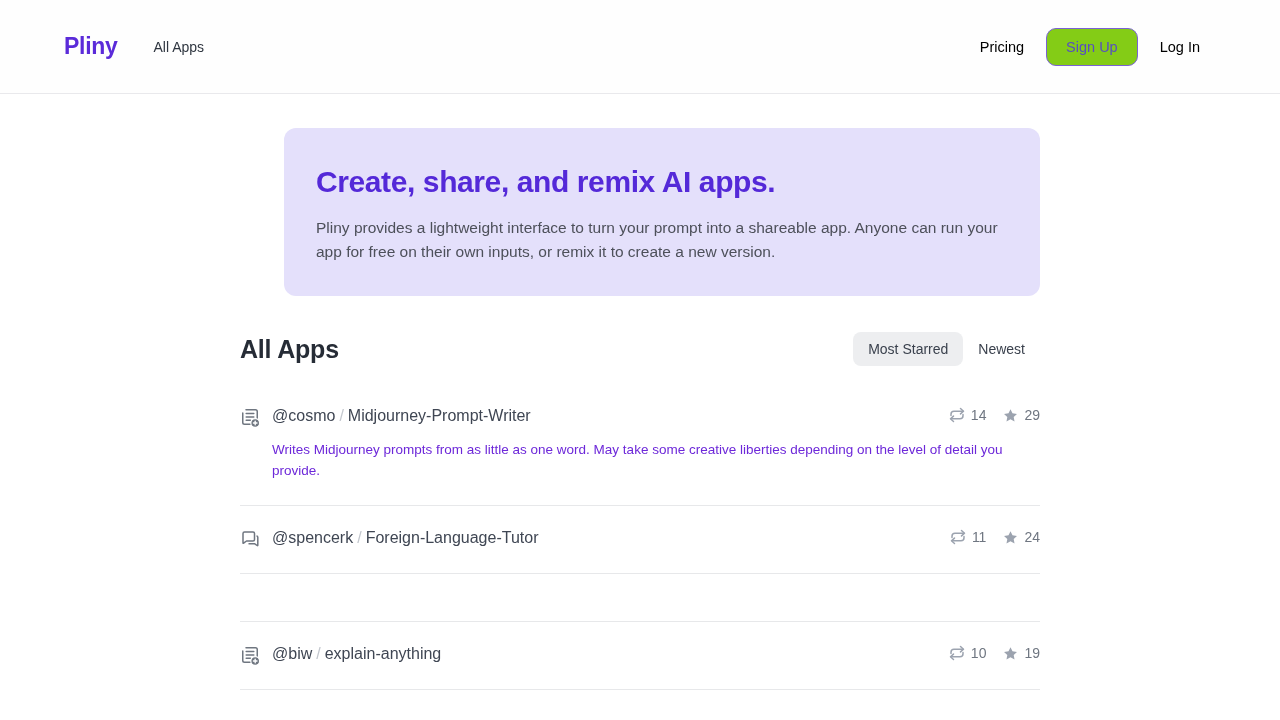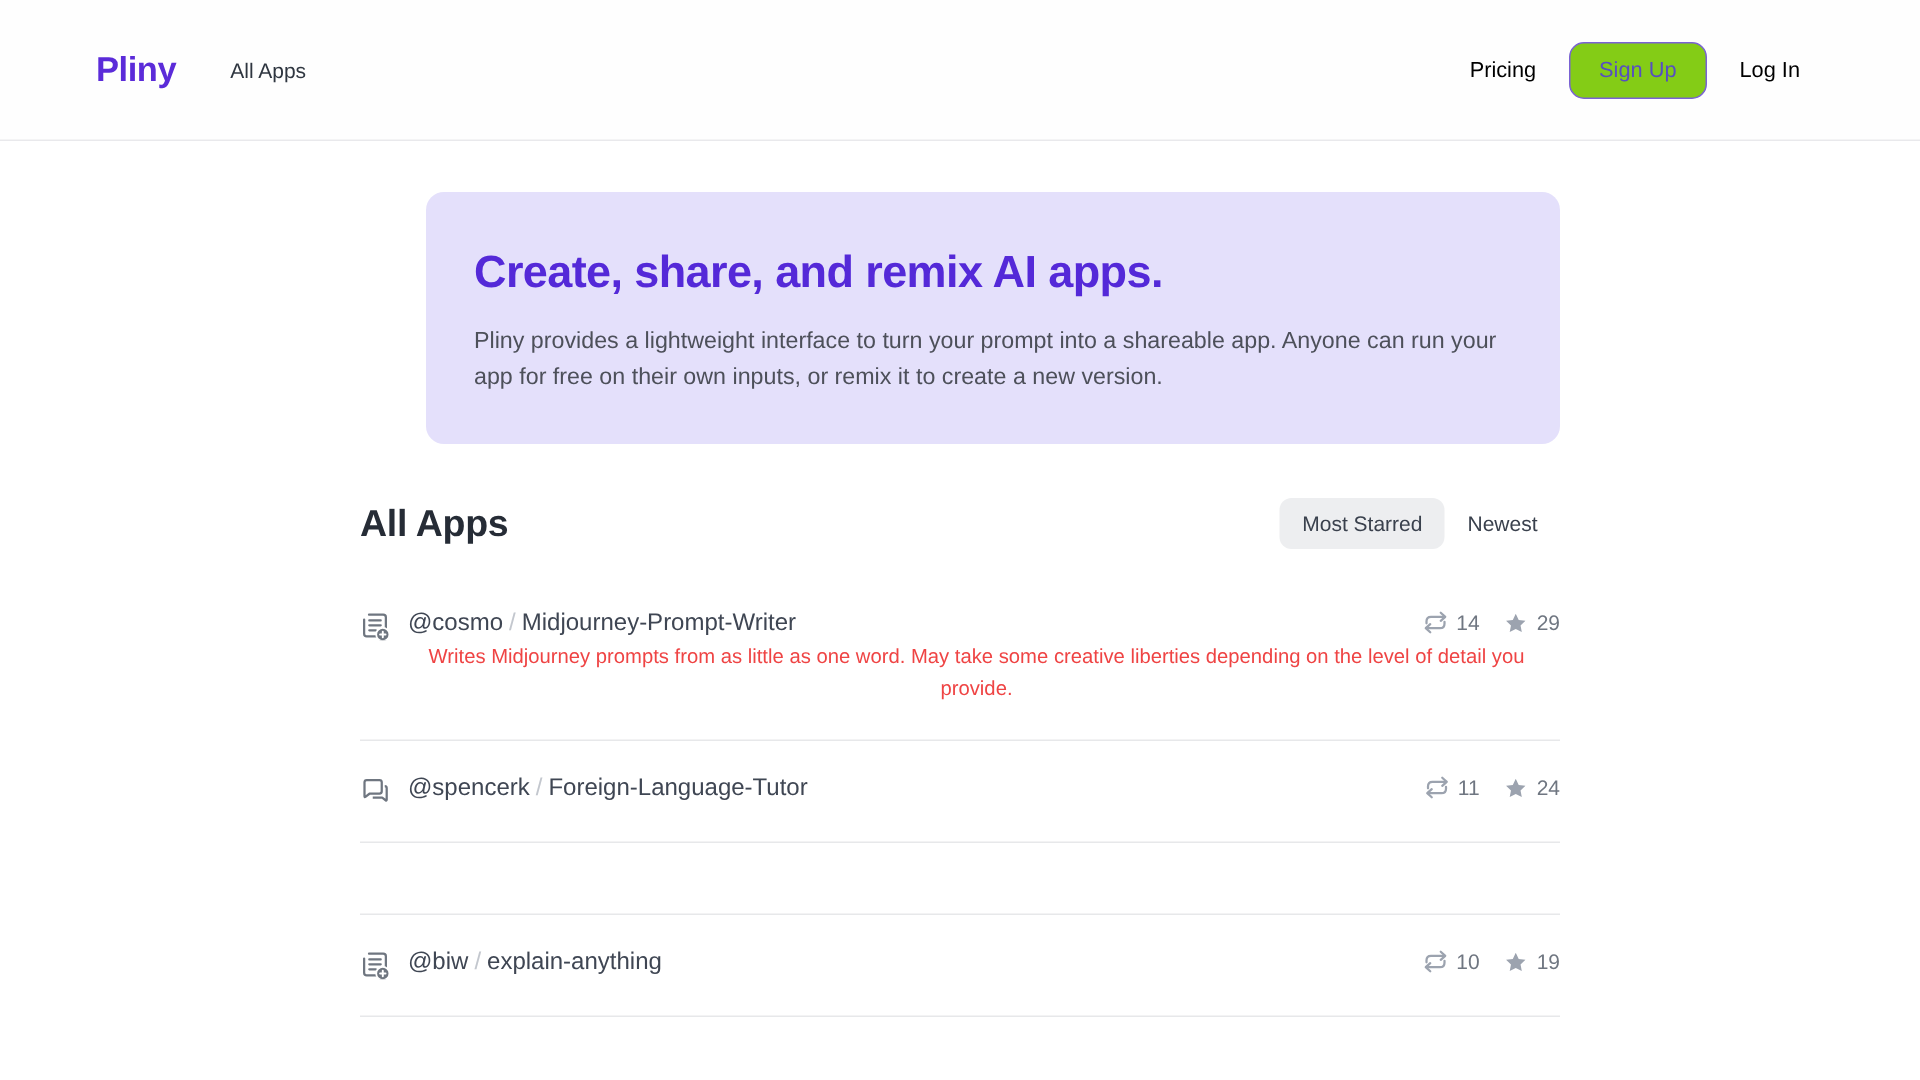--- a/index.html
+++ b/index.html
@@ -138,26 +138,26 @@
   }
   .stat {
     display: flex;
     align-items: center;
     gap: 6px;
     font-size: 14px;
     color: #6f7681;
   }
   .stat svg { color: #9ca3af; }
   .app-desc {
+    margin-top: 12px;
     padding-left: 32px;
     font-size: 13.5px;
     line-height: 21px;
-    color: #ef4444;
+    color: #6d28d9;
     max-width: 790px;
-    text-align: center;
   }
 </style>
 </head>
 <body>
 
 <svg width="0" height="0" style="position:absolute">
   <defs>
     <g id="icon-post-add">
       <path d="M6 2.75 H15.5 Q17.25 2.75 17.25 4.5 V15.5 Q17.25 17.25 15.5 17.25 H4.5 Q2.75 17.25 2.75 15.5 V6" fill="none" stroke="currentColor" stroke-width="1.5" stroke-linecap="round"></path>
       <line x1="6.2" y1="6.6" x2="13.8" y2="6.6" stroke="currentColor" stroke-width="1.5" stroke-linecap="round"></line>

